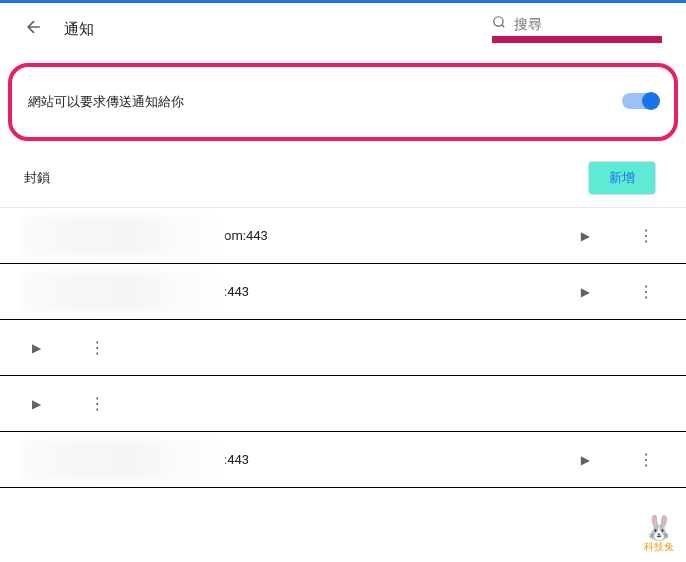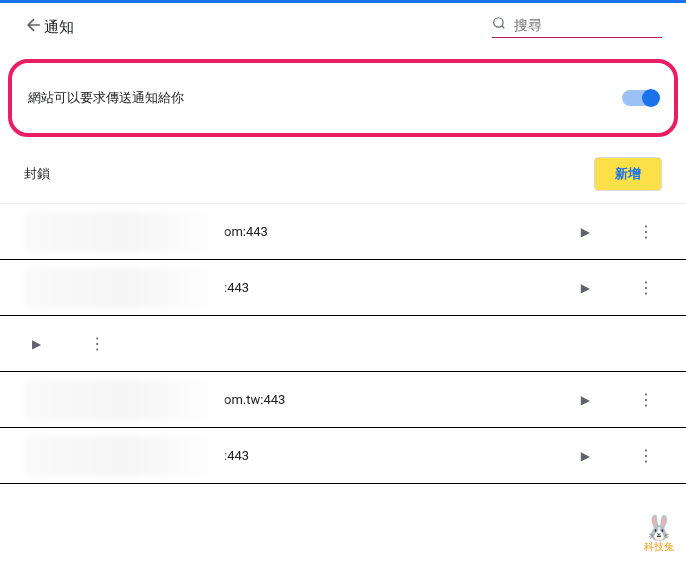--- a/index.html
+++ b/index.html
@@ -12,36 +12,37 @@
       background: #fff;
       width: 686px;
       height: 562px;
       position: relative;
       border-top: 3px solid #1a73e8;
     }
     .header {
       display: flex;
       align-items: center;
       padding: 12px 24px;
+      gap: 20px;
     }
     .back-arrow {
       color: #5f6368;
       cursor: pointer;
       font-size: 18px;
     }
     .page-title {
       font-size: 15px;
       color: #202124;
       flex: 1;
     }
     .search-box {
       display: flex;
       align-items: center;
       gap: 8px;
-      border-bottom: 1px solid #be185d;
+      border-bottom: 7px solid #be185d;
       padding-bottom: 4px;
       width: 170px;
     }
     .search-icon {
       color: #5f6368;
       font-size: 14px;
     }
     .search-input {
       border: none;
       outline: none;
@@ -51,21 +52,21 @@
       background: transparent;
     }
     .highlight-box {
       margin: 8px 8px 16px 8px;
       border: 4px solid #e91e63;
       border-radius: 20px;
       padding: 16px 12px;
     }
     .setting-row {
       display: flex;
-      align-items: center;
+      align-items: flex-start;
       justify-content: space-between;
       padding: 10px 4px;
       gap: 40px;
     }
     .setting-row.sub {
       padding-left: 36px;
     }
     .setting-label {
       font-size: 13px;
       color: #202124;
@@ -85,35 +86,35 @@
       height: 18px;
       background: #1a73e8;
       border-radius: 50%;
       right: -2px;
       top: -1px;
     }
     .section-header {
       display: flex;
       align-items: center;
       justify-content: space-between;
-      padding: 4px 24px 12px 24px;
+      padding: 4px 30px 12px 24px;
     }
     .section-title {
       font-size: 13px;
       color: #202124;
     }
     .add-button {
       border: 1px solid #dadce0;
-      background: #fde047;
+      background: #5eead4;
       color: #1a73e8;
       font-size: 13px;
       padding: 7px 20px;
       border-radius: 4px;
       cursor: pointer;
-      font-weight: 700;
+      font-weight: 400;
     }
     .site-list {
       border-top: 1px solid #e8eaed;
     }
     .site-row {
       display: flex;
       align-items: center;
       padding: 0 24px;
       height: 56px;
       border-bottom: 1px solid #000000;
@@ -207,24 +208,20 @@
       <span class="site-url-suffix">:443</span>
     </div>
     <span class="chevron">▶</span>
     <span class="more-dots">⋮</span>
   </div>
   <div class="site-row">
     <span class="chevron">▶</span>
     <span class="more-dots">⋮</span>
   </div>
   <div class="site-row">
-    <div class="site-info">
-      <div class="blurred-start"></div>
-      <span class="site-url-suffix">om.tw:443</span>
-    </div>
     <span class="chevron">▶</span>
     <span class="more-dots">⋮</span>
   </div>
   <div class="site-row">
     <div class="site-info">
       <div class="blurred-start"></div>
       <span class="site-url-suffix">:443</span>
     </div>
     <span class="chevron">▶</span>
     <span class="more-dots">⋮</span>

